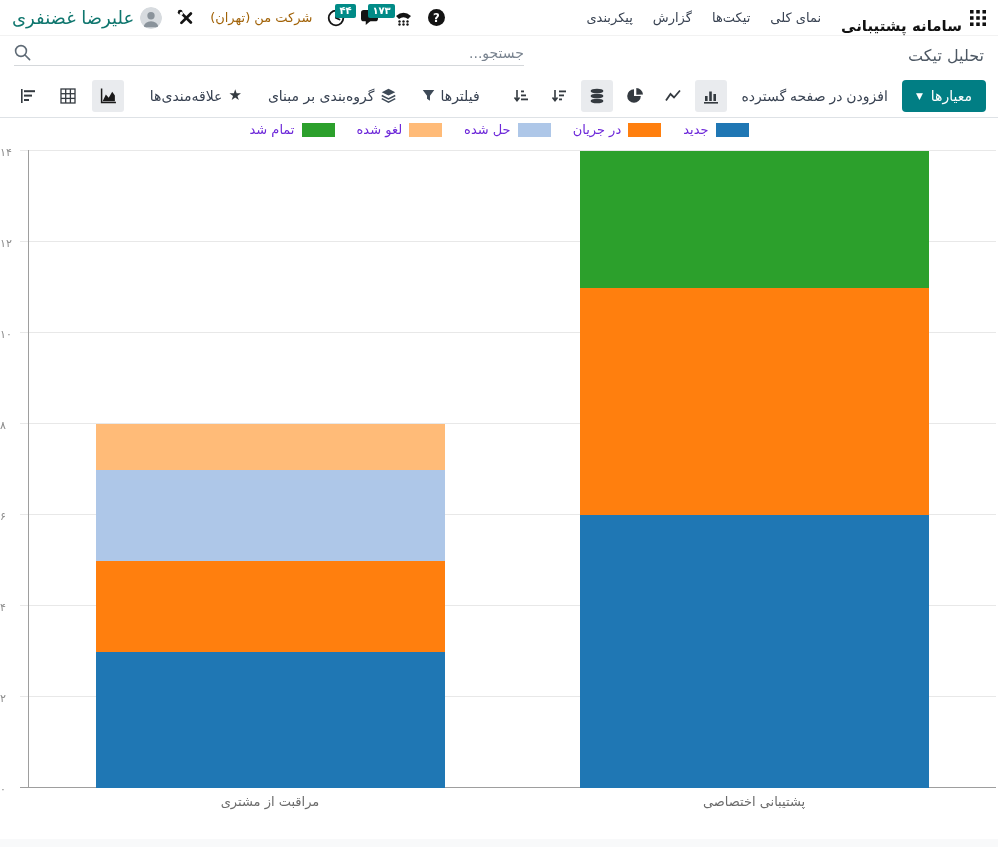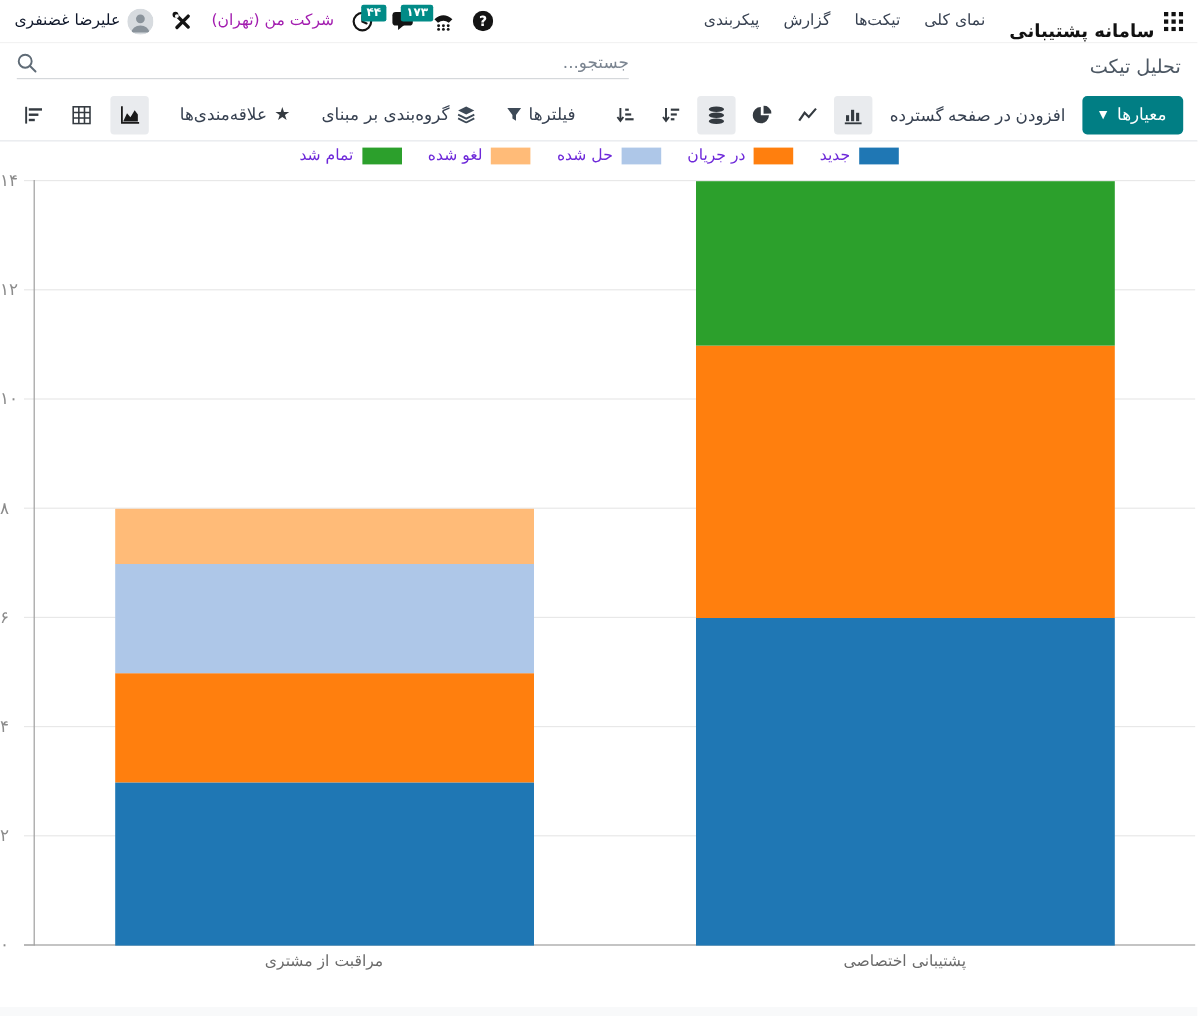--- a/index.html
+++ b/index.html
@@ -12,24 +12,24 @@
     justify-content:space-between; padding:0 12px; background:#fff; border-bottom:1px solid #f2f2f2; }
   .nav-right, .nav-left { display:flex; align-items:center; }
   .apps-icon { display:flex; align-items:center; margin-left:8px; cursor:pointer; }
   .app-name { font-size:15px; font-weight:bold; color:#111; margin-left:10px; cursor:pointer;margin-top:16px; }
   .menu { display:flex; align-items:center; }
   .menu .menu-item { font-size:13px; color:#374151; padding:0 10px; cursor:pointer; }
   .nav-left { gap:15px; }
   .systray-icon { position:relative; display:flex; align-items:center; cursor:pointer; }
   .badge { position:absolute; top:-5px; left:8px; background:#018b87; color:#fff;
     font-size:10px; font-weight:bold; line-height:1; padding:2px 4px; border-radius:2px; }
-  .company { font-size:13px; color:#a21caf; cursor:pointer; white-space:nowrap; }
+  .company { font-size:13px; color:#a16207; cursor:pointer; white-space:nowrap; }
   .user { display:flex; align-items:center; gap:6px; cursor:pointer; }
   .avatar { width:22px; height:22px; border-radius:50%; overflow:hidden; flex:0 0 22px; }
-  .user-name { font-size:13px; color:#0f172a; }
+  .user-name { font-size:18px; color:#0f766e; }
 
   
   .searchrow { height:38px; flex:0 0 38px; display:flex; align-items:center;
     justify-content:space-between; padding:0 14px; }
   .page-title { font-size:16px; font-weight:400; color:#4c5763; white-space:nowrap; }
   .searchbar { width:510px; display:flex; align-items:center; gap:6px;
     border-bottom:1px solid #d5d8db; padding-bottom:4px; }
   .searchbar input { flex:1; border:none; outline:none; font-size:14px; color:#333;
     font-family:inherit; direction:rtl; background:transparent; }
   .searchbar input::placeholder { color:#7a8490; }
@@ -61,21 +61,21 @@
   .legend { position:absolute; top:4px; left:0; right:0; display:flex;
     justify-content:center; align-items:center; gap:22px; }
   .legend-item { display:flex; align-items:center; gap:7px; cursor:pointer; }
   .legend-swatch { width:33px; height:14px; display:inline-block; }
   .legend-label { font-size:13px; color:#6d28d9; }
   .plot { position:absolute; top:32px; left:0; right:0; height:638px; }
   .gridline { position:absolute; left:0; right:2px; height:1px; background:#e8e8e8; }
   .tickstub { position:absolute; height:1px; background:#cfcfcf; width:8px; }
   .yaxis { position:absolute; top:0; bottom:0; width:1px; background:#9e9e9e; }
   .xaxis { position:absolute; bottom:0; height:1px; background:#9e9e9e; }
-  .ytick { position:absolute; width:24px; text-align:left; font-size:14px; color:#8b8b8b;
+  .ytick { position:absolute; width:24px; text-align:left; font-size:11px; color:#8b8b8b;
     direction:ltr; left:0; }
   .bar-segment { position:absolute; }
   .category-label { position:absolute; transform:translateX(-50%); font-size:13px;
     color:#6b6b6b; white-space:nowrap; top:676px; }
   .xlabel { position:absolute; top:704px; left:0; right:0; text-align:center;
     font-size:13px; color:#6b6b6b; }
 
   .bottom-strip { flex:0 0 8px; background:#f8f9fa; }
   svg { display:block; }
 </style>

